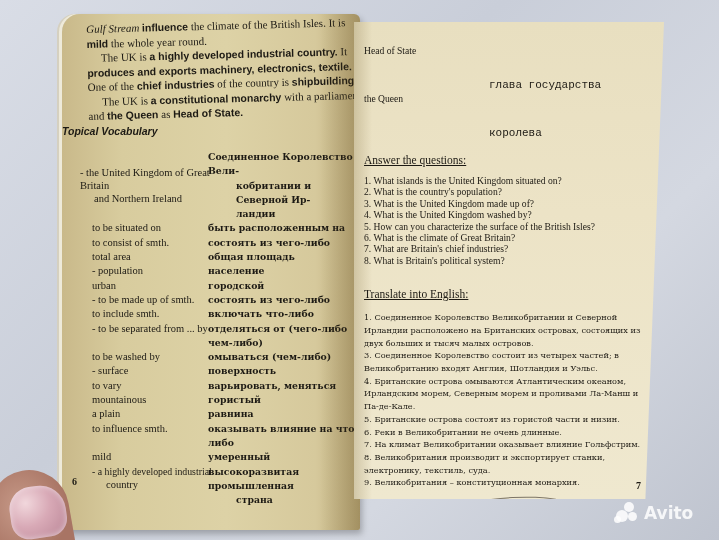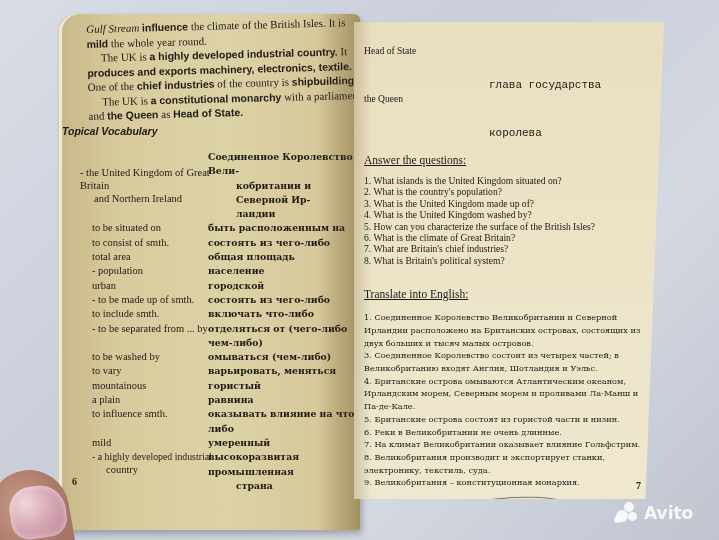--- a/index.html
+++ b/index.html
@@ -192,20 +192,24 @@
         </div>
       <div class="vocab-row">
           <div class="en">- to be separated from ... by</div>
           <div class="ru">отделяться от (чего-либо чем-либо)</div>
         </div>
       <div class="vocab-row">
           <div class="en">to be washed by</div>
           <div class="ru">омываться (чем-либо)</div>
         </div>
       <div class="vocab-row">
+          <div class="en">- surface</div>
+          <div class="ru">поверхность</div>
+        </div>
+      <div class="vocab-row">
           <div class="en">to vary</div>
           <div class="ru">варьировать, меняться</div>
         </div>
       <div class="vocab-row">
           <div class="en">mountainous</div>
           <div class="ru">гористый</div>
         </div>
       <div class="vocab-row">
           <div class="en">a plain</div>
           <div class="ru">равнина</div>

